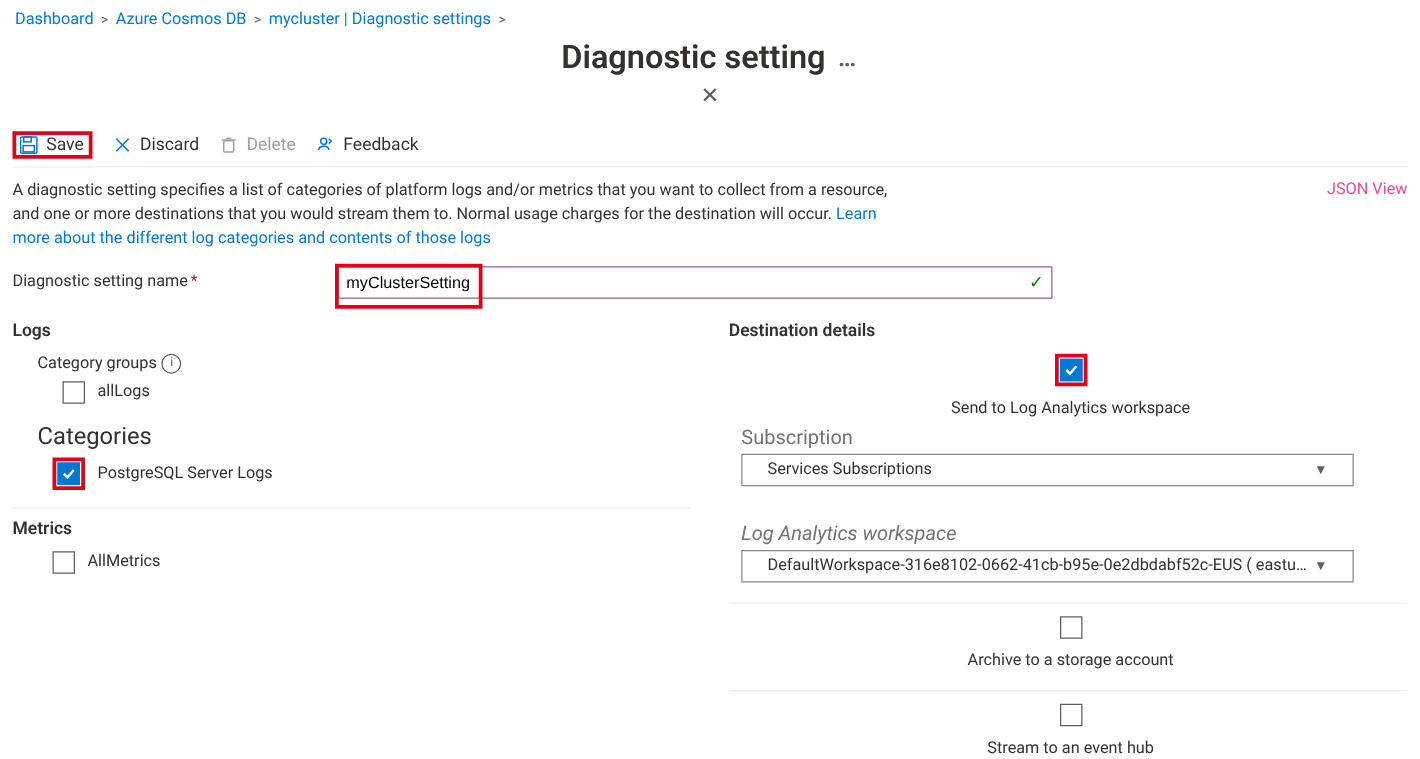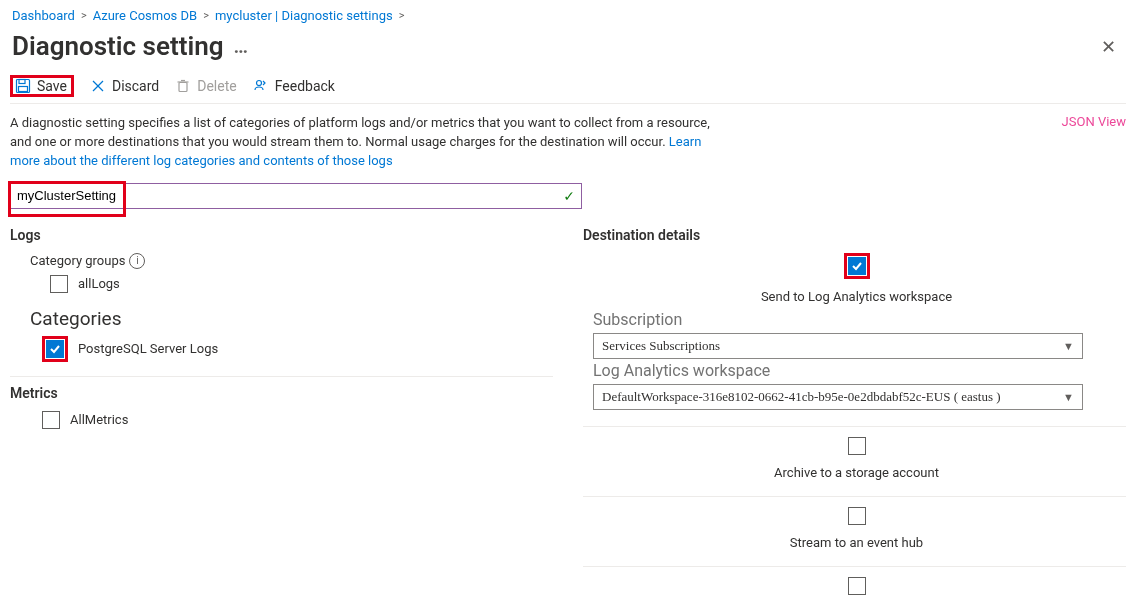--- a/index.html
+++ b/index.html
@@ -8,21 +8,21 @@
     font-size: 13px;
     color: #323130;
     background: #fff;
     width: 1136px;
   }
   a { color: #0078d4; text-decoration: none; }
   .page { padding: 8px 10px 20px 10px; }
   .breadcrumb { display: flex; align-items: center; gap: 6px; font-size: 13px; padding: 0 0 6px 2px; flex-wrap: wrap;}
   .breadcrumb .sep { color: #605e5c; font-size: 11px; }
   .breadcrumb .crumb { color: #0078d4; }
-  .title-row { display: flex; align-items: center; justify-content: space-between; padding: 2px 2px 10px 2px;}
+  .title-row { display: flex; align-items: center; justify-content: space-between; padding: 2px 2px 10px 2px; flex-direction: column;}
   .title { font-size: 26px; font-weight: 600; display:flex; align-items:center; gap:10px;}
   .title .dots { color: #605e5c; font-size: 20px; letter-spacing:2px;}
   .close-x { font-size: 18px; color: #605e5c; cursor: pointer; padding: 4px 8px;}
   .toolbar { display: flex; align-items: center; gap: 16px; border-bottom: 1px solid #edebe9; padding: 4px 0 6px 0;}
   .toolbar .btn { display: flex; align-items: flex-end; gap: 6px; font-size: 14px; cursor: pointer; color: #323130;}
   .toolbar .btn svg { width: 16px; height: 16px; }
   .toolbar .btn.disabled { color: #a19f9d; cursor: default;}
   .toolbar .btn.delete svg { stroke:#a19f9d; }
   .red-box { border: 3px solid #e1001a; padding: 0px 4px 0px 2px; display:inline-flex; align-items:center;}
   .descrow { display:flex; justify-content: space-between; gap: 20px; padding: 10px 0 0 0;}
@@ -46,21 +46,21 @@
   .indent-1 { padding-left: 20px; }
   .indent-2 { padding-left: 32px; }
   .cbrow { display:flex; align-items:center; gap: 10px; font-size: 13px; margin: 6px 0;}
   .cbox { width:16px; height:16px; border:1px solid #605e5c; background:#fff; display:inline-flex; align-items:center; justify-content:center; flex-shrink:0;}
   .cbox.checked { background:#0078d4; border-color:#0078d4; }
   .cbox.checked svg { stroke:#fff; }
   .cbox svg { width:12px; height:12px; }
   .info-icon { width:14px; height:14px; border:1px solid #605e5c; border-radius:50%; display:inline-flex; align-items:center; justify-content:center; font-size:10px; color:#605e5c; margin-left:4px;}
   .divider { border-top:1px solid #edebe9; margin: 14px 0 8px 0;}
   .group-label { display:flex; align-items:flex-start; font-size:13px; margin: 8px 0 4px 0;}
-  .select { border:1px solid #8a8886; height:24px; display:flex; align-items:center; justify-content:space-between; padding:0 8px; font-size:13px; background:#fff; max-width: 480px; font-family: Liberation Serif, serif;}
+  .select { border:1px solid #8a8886; height:24px; display:flex; align-items:center; justify-content:space-between; padding:0 20px; font-size:13px; background:#fff; max-width: 480px;}
   .select .chev { color:#605e5c; font-size:11px;}
   .dest-indent { padding-left: 4px; flex-direction: column; }
   .cb-red-wrap { border:3px solid #e1001a; padding:1px; display:inline-flex; }
   .cat-label { font-size:19px; margin: 14px 0 6px 0;}
   .cat-block { margin-bottom: 8px;}
   .dest-row { display:flex; align-items:center; gap:10px; margin: 8px 0 6px 0;}
   .dest-sub { padding-left: 10px; max-width: 490px;}
   .divider-full { border-top:1px solid #edebe9; margin: 16px 0 10px 0; }
 </style>
 </head>
@@ -122,20 +122,23 @@
   </div>
 
   <div class="descrow">
     <div class="desc">
       <span>A diagnostic setting specifies a list of categories of platform logs and/or metrics that you want to collect from a resource, and one or more destinations that you would stream them to. Normal usage charges for the destination will occur. </span><a>Learn more about the different log categories and contents of those logs</a>
     </div>
     <a class="json-view">JSON View</a>
   </div>
 
   <div class="name-row">
+    <div class="name-label">
+      <span>Diagnostic setting name</span><span class="req-star">*</span>
+    </div>
     <div class="name-input-wrap redpart">
       <input type="text" value="myClusterSetting" style="">
       <span class="check">✓</span>
     </div>
   </div>
 
   <div class="columns">
 
     <div class="col">
       <div class="section-head">Logs</div>
@@ -186,21 +189,21 @@
         <span>Send to Log Analytics workspace</span>
       </div>
 
       <div class="dest-sub">
         <div class="subhead">Subscription</div>
         <div class="select">
           <span>Services Subscriptions</span>
           <span class="chev">▼</span>
         </div>
 
-        <div class="subhead" style="margin-top:2px;">Log Analytics workspace</div>
+        <div class="subhead" style="margin-top:28px;font-style:italic;">Log Analytics workspace</div>
         <div class="select">
           <span style="white-space:nowrap; overflow:hidden; text-overflow:ellipsis;">DefaultWorkspace-316e8102-0662-41cb-b95e-0e2dbdabf52c-EUS ( eastus )</span>
           <span class="chev">▼</span>
         </div>
       </div>
 
       <div class="divider-full"></div>
       <div class="cbrow dest-indent">
         <span class="cbox"></span>
         <span>Archive to a storage account</span>

